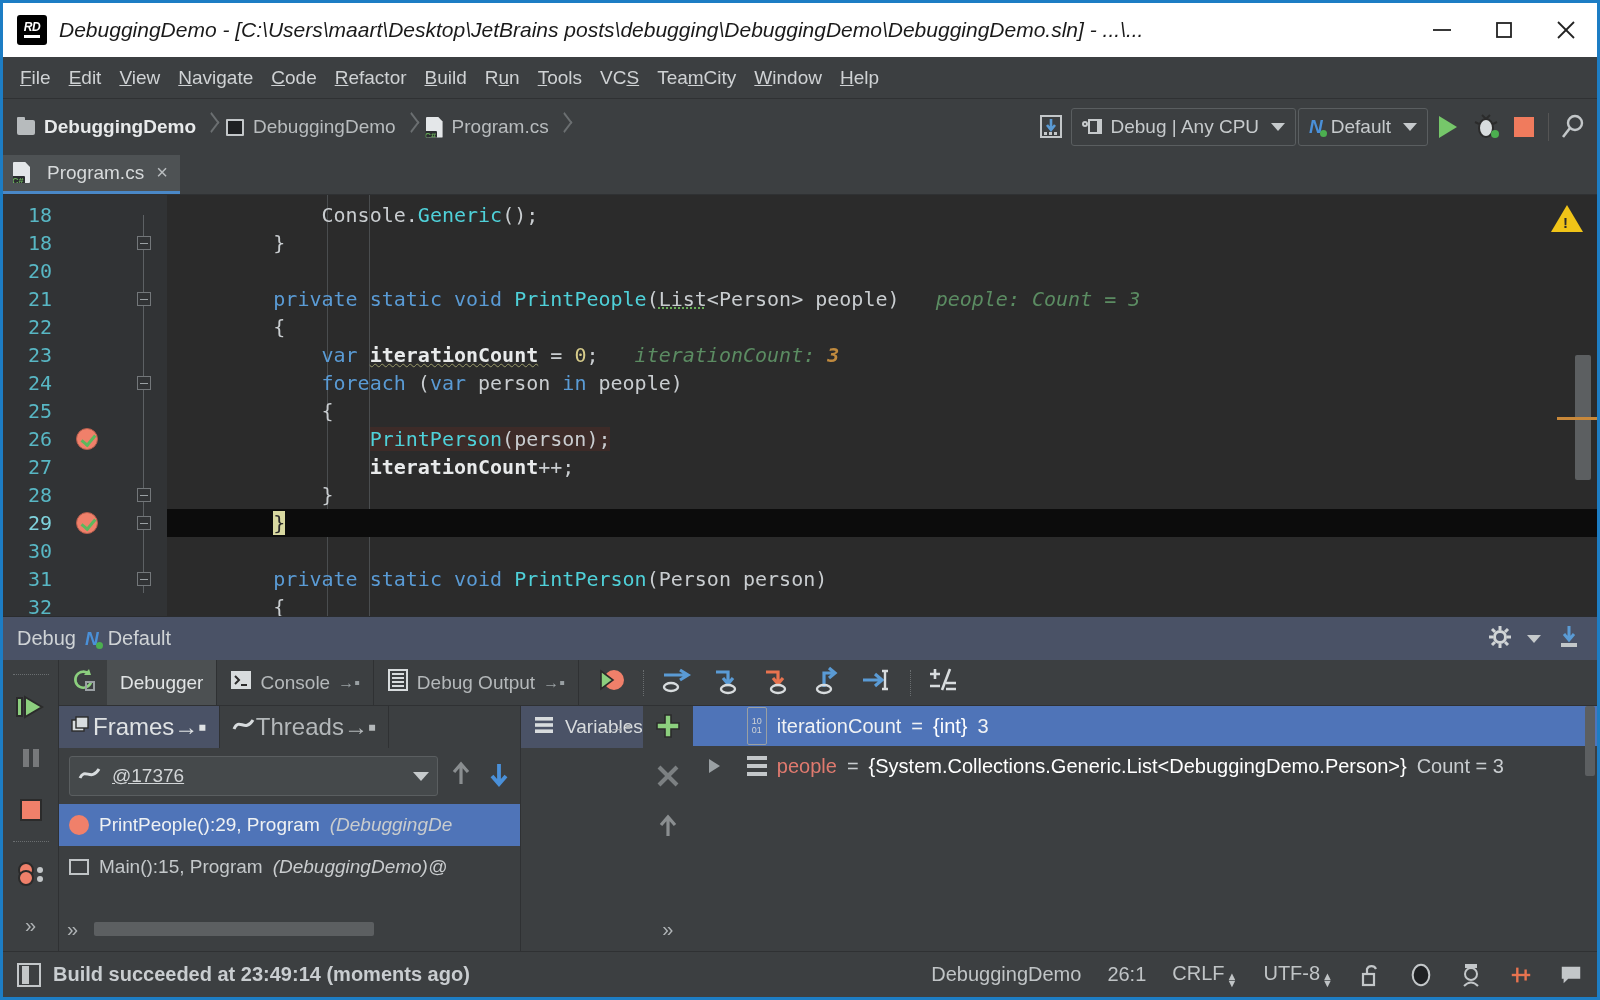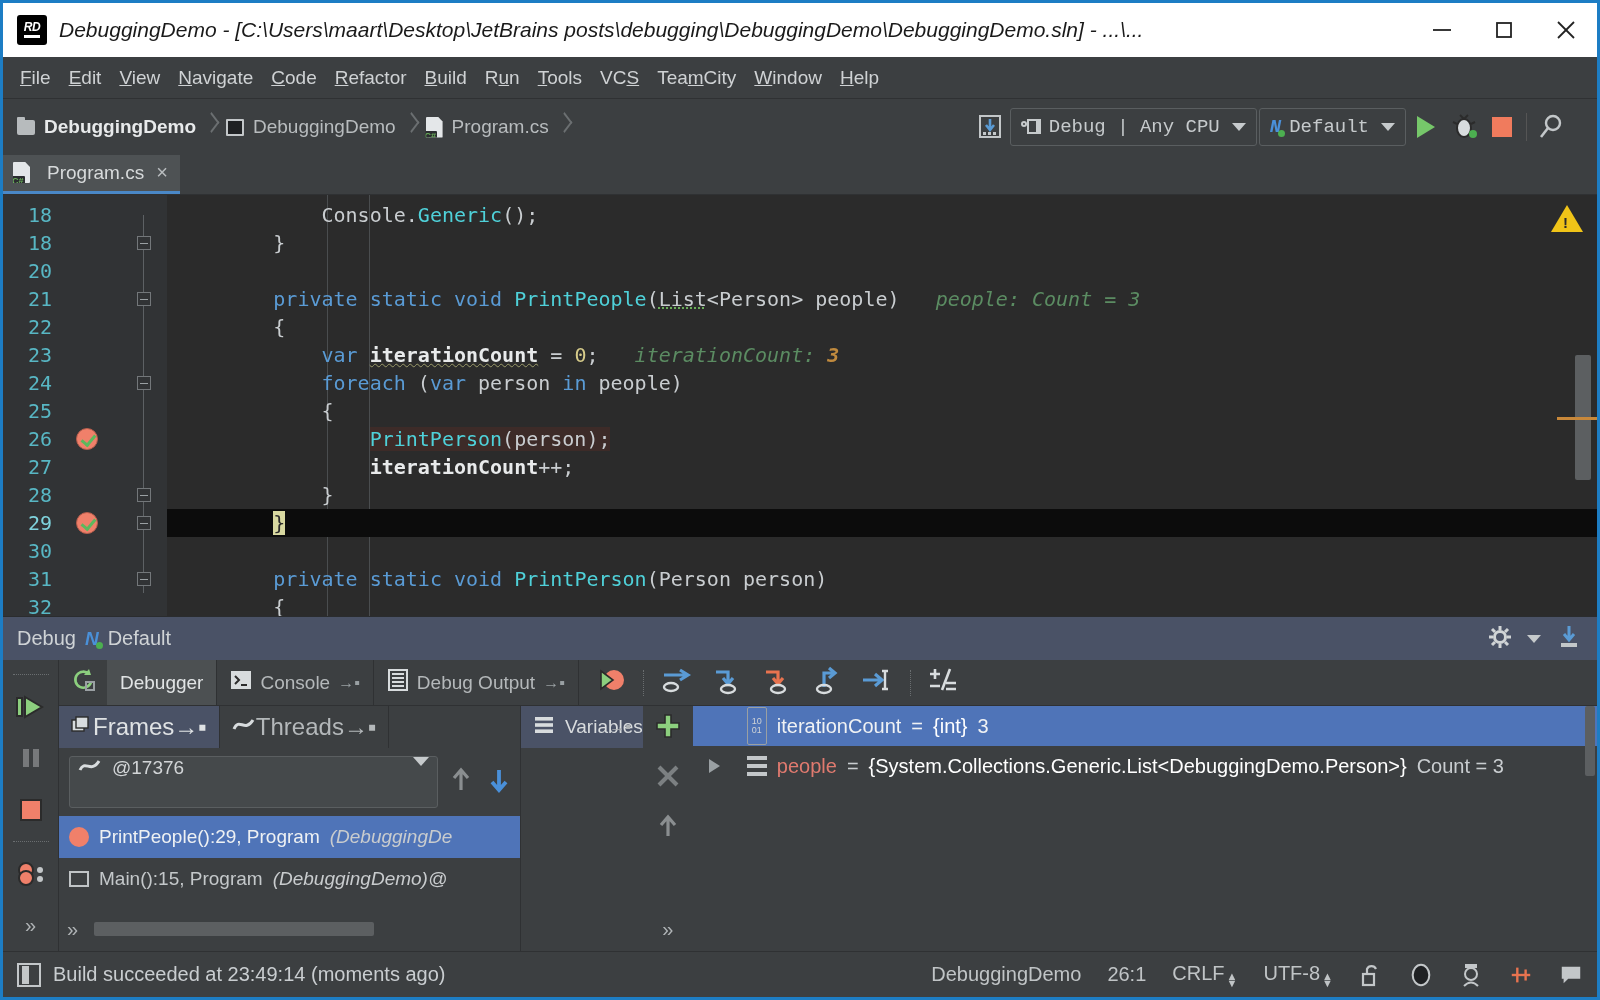--- a/index.html
+++ b/index.html
@@ -86,21 +86,21 @@
   .ico-cs {
     width: 17px; height: 21px; background: #e4e7e9; margin-right: 9px;
     position: relative; border-radius: 1px;
     clip-path: polygon(0 0, 72% 0, 100% 24%, 100% 100%, 0 100%);
   }
   .ico-cs:after {
     content: "C#"; position:absolute; left: -2px; bottom:-3px; font-size: 9px;
     color: #6aaf5a; font-weight: bold; background: #2b2d30; padding: 0 1px; border-radius:1px;
   }
   .tb-right {
-    position: absolute; right: 28px; display: flex; align-items: center; gap: 2px; font-family: Liberation Mono, monospace;
+    position: absolute; right: 6px; display: flex; align-items: center; gap: 2px;
   }
   .tb-ico-btn {
     width: 36px; height: 36px; display:flex; align-items:center; justify-content:center;
   }
   .combo {
     height: 38px; border: 1px solid #5a5e60; border-radius: 3px; background: #3c3f41;
     display: flex; align-items: center; padding: 0 10px; gap: 8px;
     font-size: 19px; color: #c6cacc; white-space: nowrap;
   }
   .combo .caret {
@@ -210,22 +210,22 @@
   .dtab.active { background: #4c5052; color: #e1e4e5; }
   .dtab .arr { color: #9aa0a3; font-size: 16px;}
   .dbg-split { display:flex; flex:1 1 auto; min-height:0; }
 
   .frames-pane { width: 462px; flex: 0 0 462px; display:flex; flex-direction:column; border-right:1px solid #2f3133; background:#3c3f41;}
   .pane-tabs { height: 42px; display:flex; align-items:stretch; flex:0 0 42px; background:#3c3f41;}
   .ptab { display:flex; align-items:center; gap:0; padding: 0 12px; font-size:24px; color:#b4b8ba; border-right:1px solid #2f3133;}
   .ptab.active { background:#4a5266; color:#dfe2e4;}
   .thread-row { display:flex; align-items:center; padding: 8px 6px 8px 10px; gap: 8px;}
   .thread-sel {
-    flex: 1 1 auto; height: 52px; border:1px solid #5a5e60; border-radius:3px; background:#45494b;
-    display:flex; padding: 0 8px; gap: 10px; font-size:19px; color:#d2d5d7;
+    flex: 1 1 auto; height: 40px; border:1px solid #5a5e60; border-radius:3px; background:#45494b;
+    display:flex; align-items:center; padding: 0 8px; gap: 10px; font-size:19px; color:#d2d5d7;text-decoration:underline;
   }
   .thread-sel .caret { margin-left:auto; width:0;height:0;border-left:8px solid transparent;border-right:8px solid transparent;border-top:9px solid #c6cacc;}
   .frame-row { height: 42px; display:flex; align-items:center; gap:10px; padding-left: 10px; font-size:19px; color:#c4c8ca; white-space:nowrap; overflow:hidden;}
   .frame-row.sel { background: #4f74b8; color:#eef1f3;}
   .frame-row i { font-style: italic; color: #c9ccce;}
   .frame-dot { width:20px;height:20px;border-radius:50%;background:#f0806a;border:1px solid #30333}
   .frame-win { width:20px;height:16px;border:2px solid #c0c4c6; position:relative;}
   .frames-bottom { margin-top:auto; height: 44px; display:flex; align-items:center; padding: 0 8px; gap: 8px;}
   .hscroll { height: 14px; background:#5c5f61; border-radius:2px; flex: 0 0 280px; margin-left: 8px;}
   .chev { color:#b0b4b6; font-size: 20px;}
@@ -248,21 +248,21 @@
   }
   .ico-list { width:20px;height:20px; display:flex;flex-direction:column; justify-content:space-between; flex:0 0 20px;}
   .ico-list span { display:block; height:4px; background:#c3c7c9;}
   .vars-scroll { position:absolute; right:2px; top:0; width:10px; height: 70px; background:#5c5f61; border-radius:2px;}
 
   
   .statusbar {
     height: 46px; background:#3c3f41; display:flex; align-items:center; flex:0 0 46px;
     border-top:1px solid #2f3133; padding: 0 14px; gap: 12px;
   }
-  .status-left { display:flex; align-items:center; gap: 12px; font-size:20px; color:#c9cdd0;}
+  .status-left { display:flex; align-items:center; gap: 12px; font-size:20px; color:#c9cdd0;font-weight:bold;}
   .status-right { margin-left:auto; display:flex; align-items:center; gap: 26px; font-size:20px; color:#c0c4c6;}
   .sb-ico { width:24px;height:24px; display:flex; align-items:center; justify-content:center;}
   .updown { display:inline-flex; flex-direction:column; line-height:7px; font-size:11px; margin-left:2px; color:#c0c4c6;}
   .build-ico { width:24px;height:24px;border:2px solid #c3c7c9; position:relative;}
   .build-ico:after{content:"";position:absolute;left:3px;top:1px;width:7px;bottom:1px;background:#c3c7c9;}
 </style>
 </head>
 <body>
 
 <div id="app">

